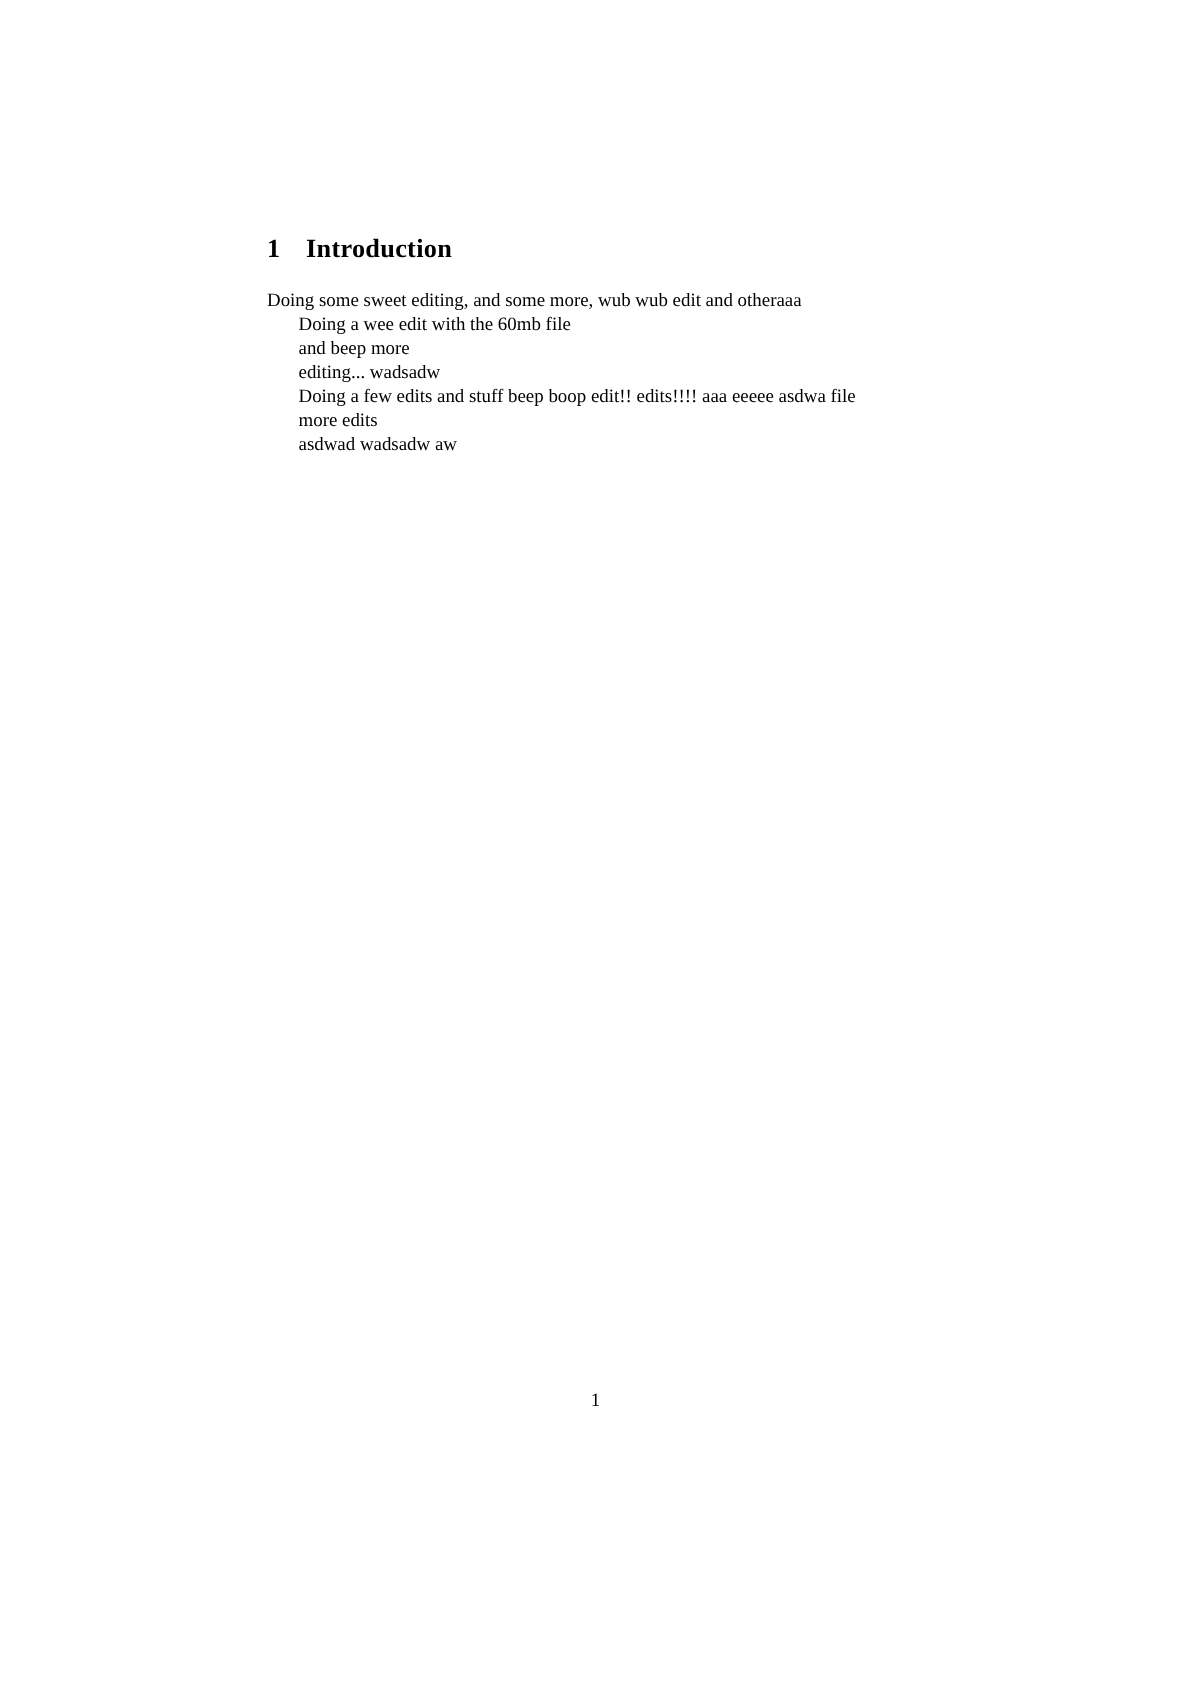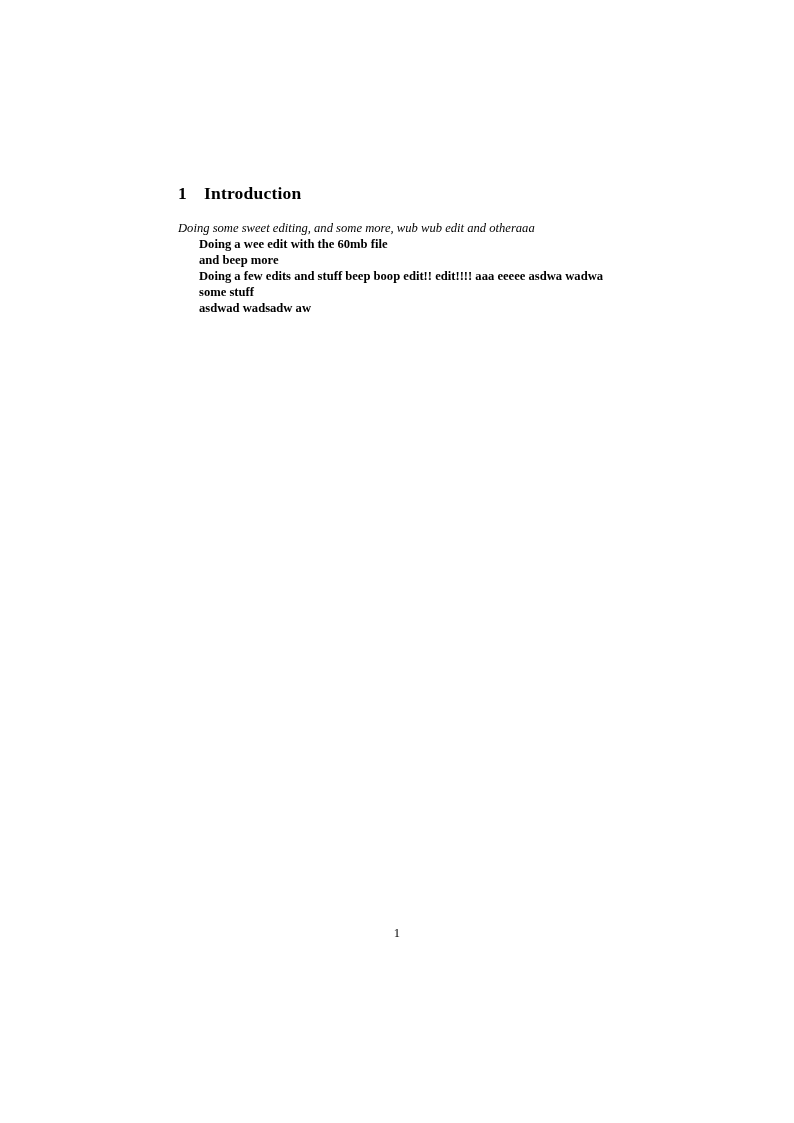--- a/index.html
+++ b/index.html
@@ -21,51 +21,48 @@
     left: 0;
     width: 794px;
     height: 1123px;
     background: #ffffff;
   }
   .content {
     position: absolute;
     left: 178px;
     top: 155px;
     width: 460px;
-    margin-top: 28px;
   }
   .section-heading {
     font-family: "Liberation Serif", serif;
     font-weight: bold;
     font-size: 17.5px;
     line-height: 1.2;
     margin: 0 0 16px 0;
     letter-spacing: 0.2px;
   }
   .section-heading .num {
     display: inline-block;
     min-width: 26px;
   }
   .body-para {
     font-size: 12.6px;
     line-height: 16px;
     margin: 0;
     text-align: left;
     white-space: nowrap;
-    font-style: italic;
   }
   .body-line {
     font-size: 12.6px;
     line-height: 16px;
     margin: 0;
     white-space: nowrap;
   }
   .indent {
     padding-left: 21px;
-    font-weight: bold;
   }
   .page-number {
     position: absolute;
     left: 0;
     right: 0;
     top: 926px;
     text-align: center;
     font-size: 12.6px;
     font-family: "Liberation Serif", serif;
   }
@@ -78,21 +75,22 @@
   <div class="content">
 
     <h1 class="section-heading">
       <span class="num">1</span><span>Introduction</span>
     </h1>
 
     <p class="body-para">Doing some sweet editing, and some more, wub wub edit and otheraaa</p>
 
     <p class="body-line indent">Doing a wee edit with the 60mb file</p>
     <p class="body-line indent">and beep more</p>
-    <p class="body-line indent">Doing a few edits and stuff beep boop edit!! edit!!!! aaa eeeee asdwa wadwa</p>
-    <p class="body-line indent">some stuff</p>
+    <p class="body-line indent">editing...  wadsadw</p>
+    <p class="body-line indent">Doing a few edits and stuff beep boop edit!! edits!!!! aaa eeeee asdwa file</p>
+    <p class="body-line indent">more edits</p>
     <p class="body-line indent">asdwad wadsadw aw</p>
 
   </div>
 
   <div class="page-number">1</div>
 
 </div>
 
 </body></html>

